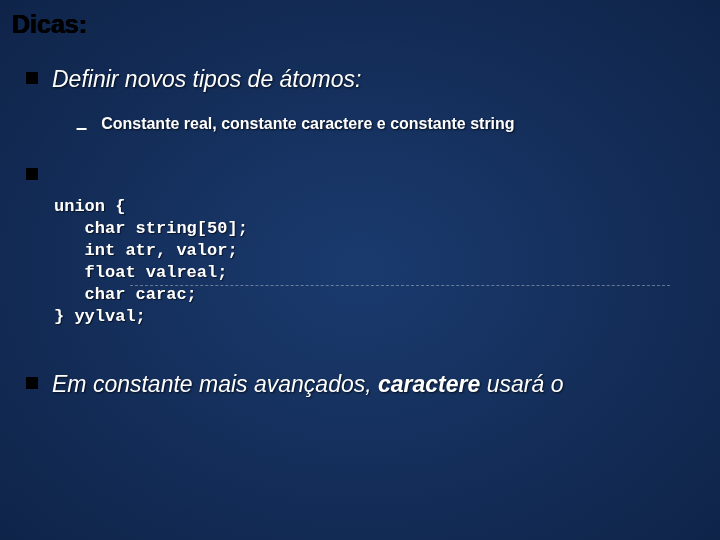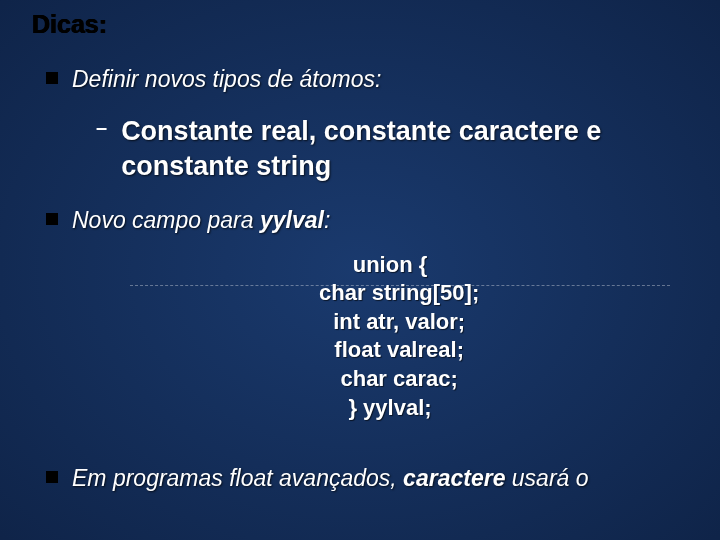--- a/index.html
+++ b/index.html
@@ -13,23 +13,22 @@
   .dashed-line {
     position: absolute;
     top: 285px;
     left: 130px;
     width: 540px;
     border-top: 1px dashed rgba(255,255,255,0.35);
     z-index: 0;
   }
   .slide {
     position: relative;
-    padding: 10px 14px 0 2px;
+    padding: 10px 14px 0 14px;
     z-index: 1;
-    margin-left: 32px;
   }
   .title {
     font-size: 25px;
     font-weight: bold;
     color: #000000;
     text-shadow: 0.5px 0 0 #000, -0.5px 0 0 #000;
     margin-bottom: 26px;
     margin-left: -2px;
   }
   .lvl1 {
@@ -59,36 +58,35 @@
     margin-bottom: 22px;
   }
   .lvl2 .dash {
     font-size: 20px;
     font-weight: bold;
     margin-right: 14px;
     margin-top: 2px;
     flex-shrink: 0;
   }
   .lvl2 .text {
-    font-size: 27px;
+    font-size: 16px;
     font-weight: bold;
     line-height: 1.3;
     text-shadow: 1px 1px 2px rgba(0,0,0,0.7);
   }
   .code {
     margin-left: 40px;
     margin-top: 8px;
     margin-bottom: 24px;
-    font-family: Liberation Sans, sans-serif;
-    font-size: 22px;
+    font-family: Liberation Mono, monospace;
+    font-size: 17px;
     font-weight: bold;
     line-height: 1.3;
     white-space: pre;
     text-shadow: 1px 1px 1px rgba(0,0,0,0.6);
-    text-align: center;
   }
   .b { font-weight: bold; }
   .yylval-span, .string-span, .carac-span { font-weight: bold; }
 </style>
 </head>
 <body>
 
 <div class="dashed-line"></div>
 
 <div class="slide">
@@ -100,35 +98,32 @@
     <div class="text">Definir novos tipos de átomos:</div>
   </div>
 
   <div class="lvl2">
     <div class="dash">–</div>
     <div class="text">Constante real, constante caractere e constante string</div>
   </div>
 
   <div class="lvl1">
     <div class="bullet"></div>
-    <div class="text">
-      <span>Novo campo para </span><span class="b yylval-span">yylval</span><span>:</span>
-    </div>
   </div>
 
   <div class="code">union {
    char string[50];
    int atr, valor;
    float valreal;
    char carac;
 } yylval;</div>
 
 
   <div style="height:18px"></div>
 
   <div class="lvl1">
     <div class="bullet"></div>
     <div class="text">
-      <span>Em programas float avançados, </span><span class="b">caractere</span><span> usará o</span>
+      <span>Em constante mais avançados, </span><span class="b">caractere</span><span> usará o</span>
     </div>
   </div>
 
 </div>
 
 </body></html>

